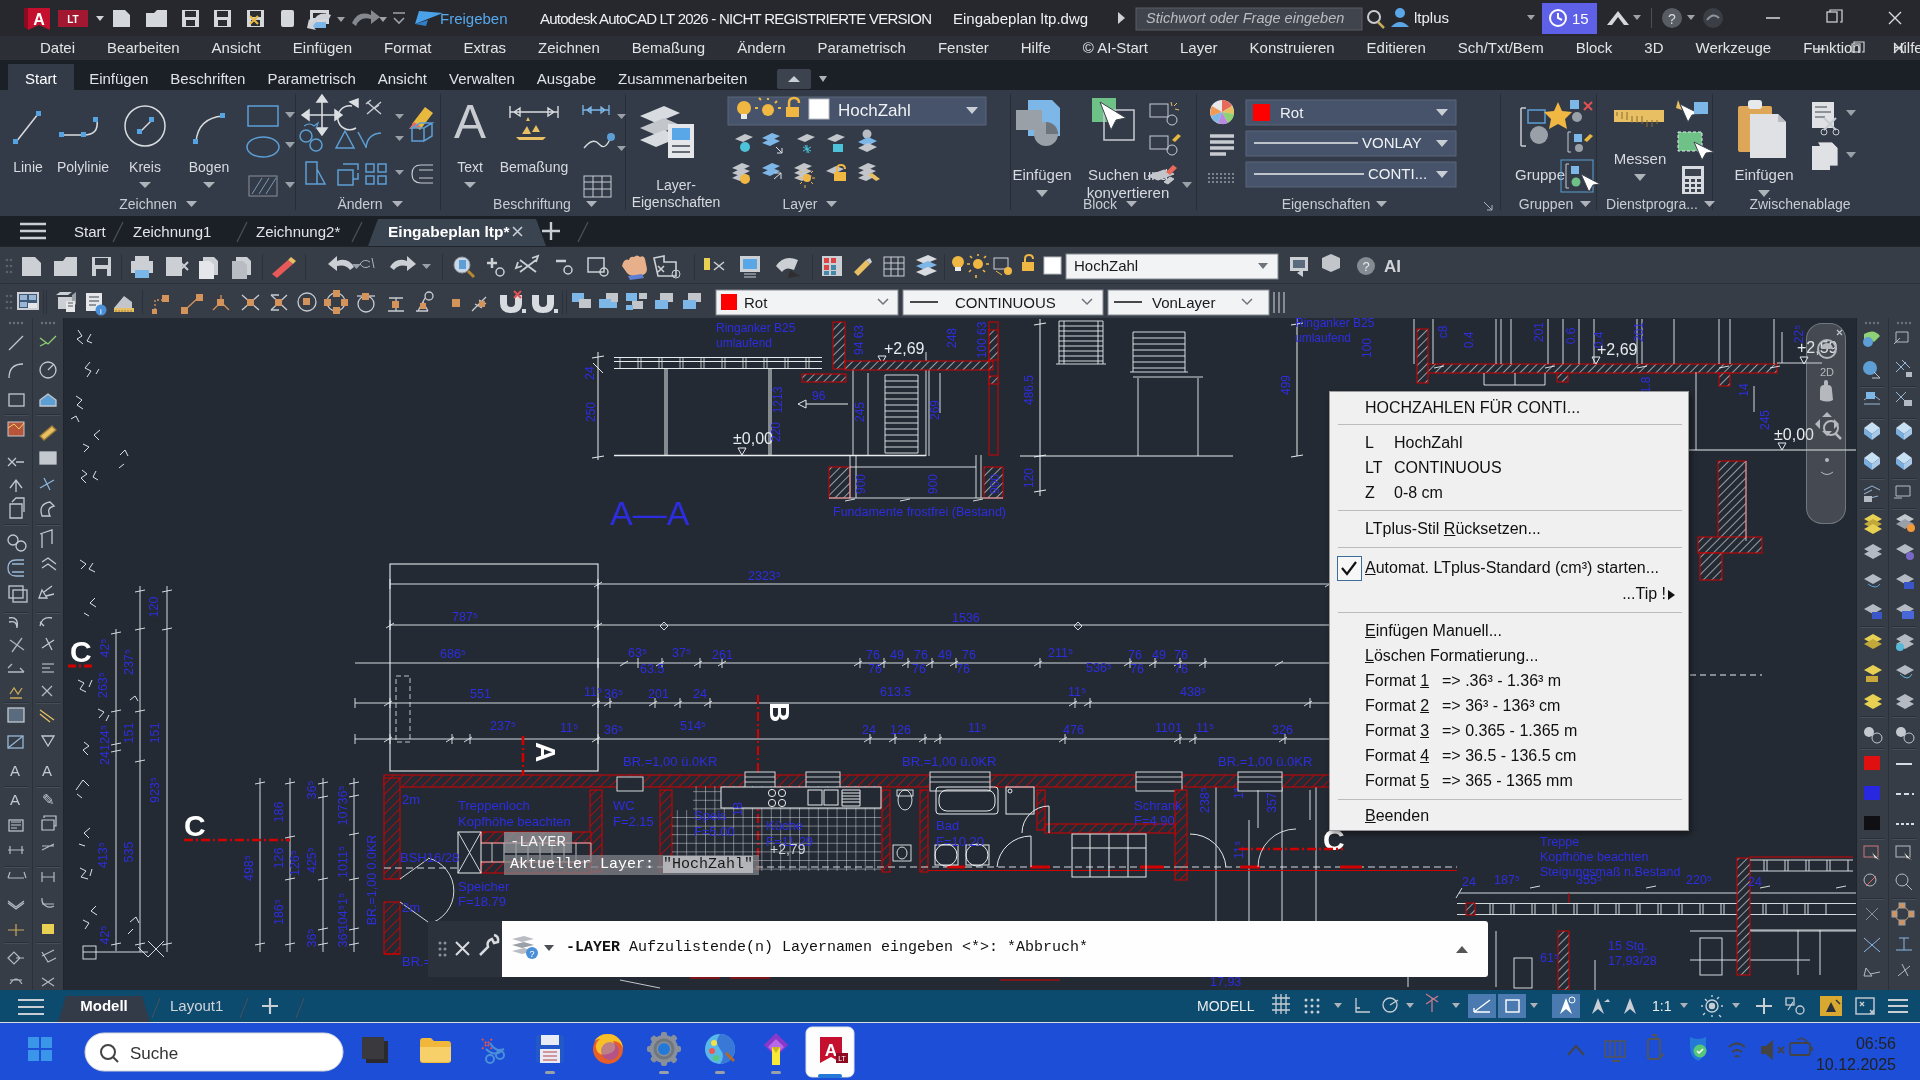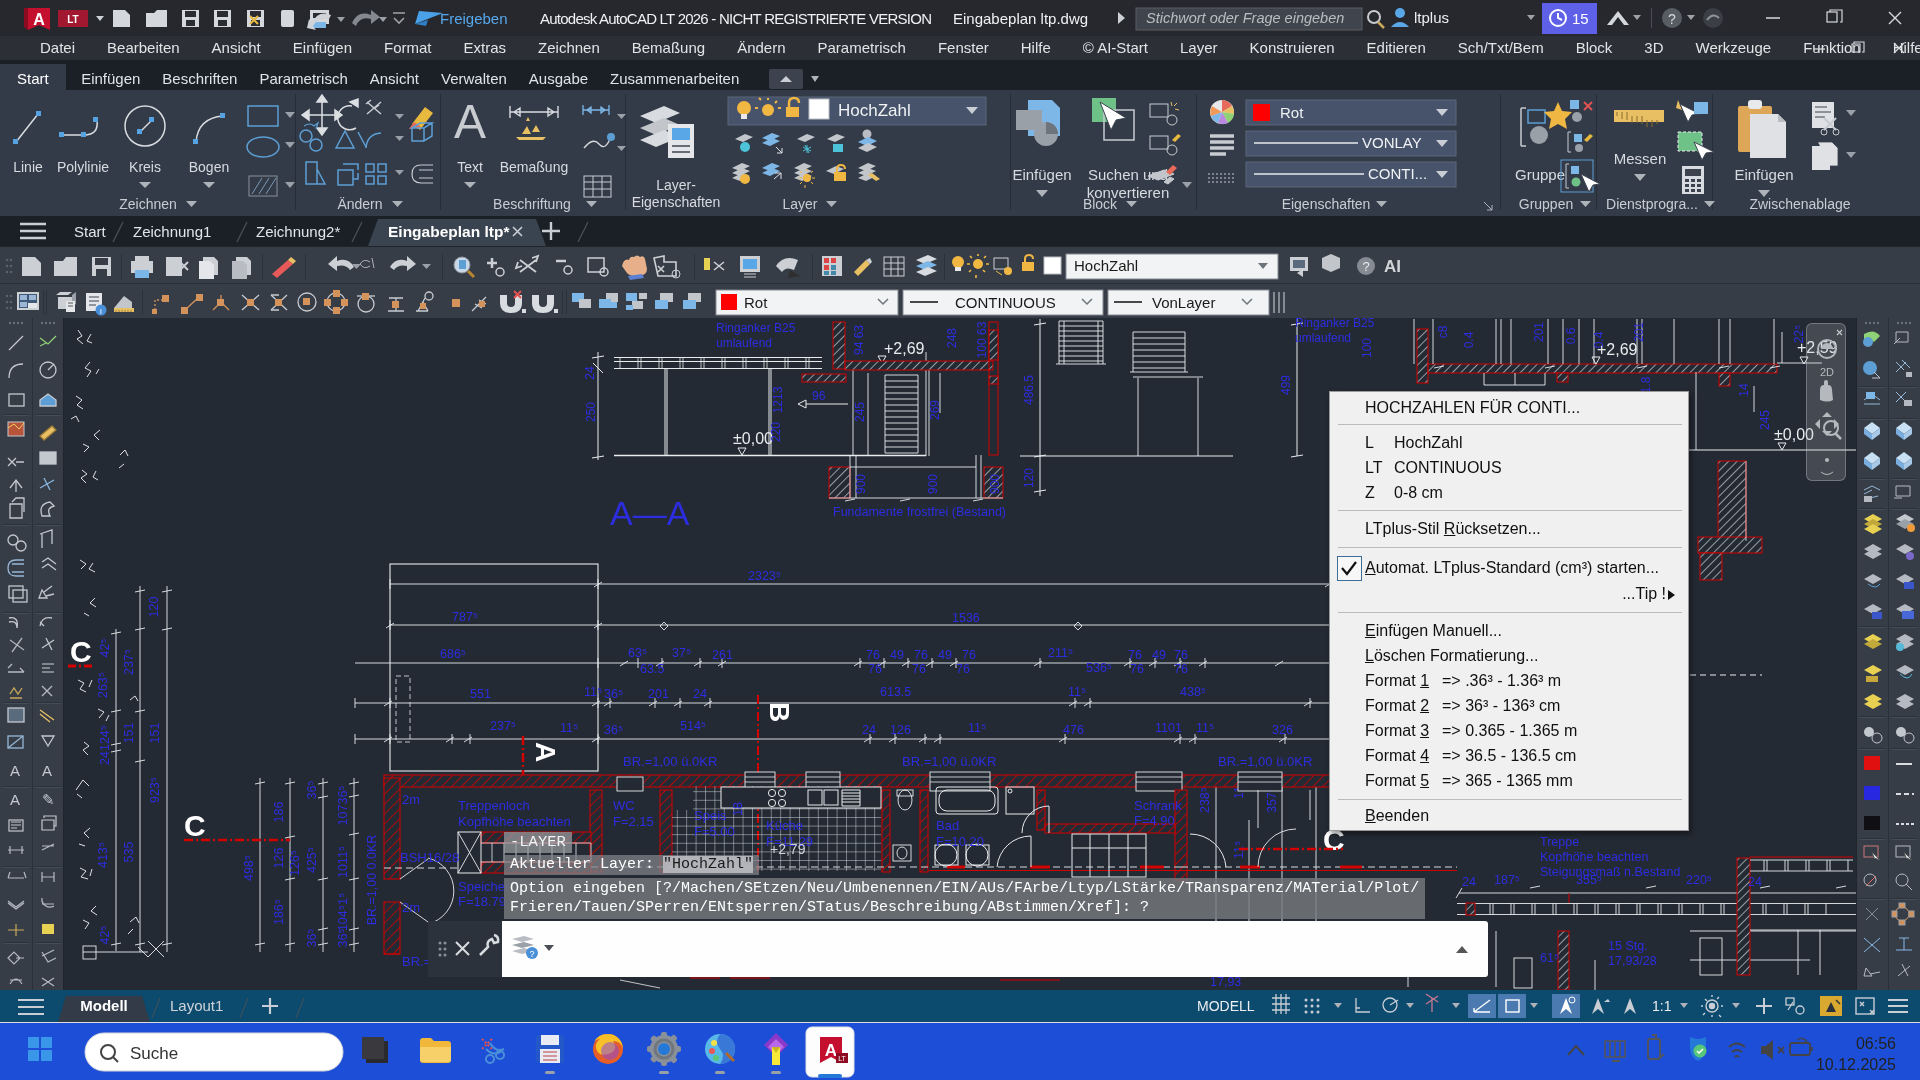--- a/index.html
+++ b/index.html
@@ -102,21 +102,21 @@
   <span class="mi">Datei</span><span class="mi">Bearbeiten</span><span class="mi">Ansicht</span><span class="mi">Einfügen</span><span class="mi">Format</span><span class="mi">Extras</span><span class="mi">Zeichnen</span><span class="mi">Bemaßung</span><span class="mi">Ändern</span><span class="mi">Parametrisch</span><span class="mi">Fenster</span><span class="mi">Hilfe</span><span class="mi">© AI-Start</span><span class="mi">Layer</span><span class="mi">Konstruieren</span><span class="mi">Editieren</span><span class="mi">Sch/Txt/Bem</span><span class="mi">Block</span><span class="mi">3D</span><span class="mi">Werkzeuge</span><span class="mi">Funktion</span><span class="mi">Hilfe ?</span>
  </div>
  <svg class="abs" style="right:0;top:0" width="120" height="24">
   <path d="M14 13 h11" stroke="#d8dadd" stroke-width="1.3"></path>
   <rect x="52" y="8" width="8" height="8" fill="none" stroke="#d8dadd" stroke-width="1.1"></rect>
   <path d="M54 8 v-2 h10 v10 h-2" stroke="#d8dadd" stroke-width="1.1" fill="none"></path>
   <path d="M94 7 l10 10 m0 -10 l-10 10" stroke="#d8dadd" stroke-width="1.3"></path>
  </svg>
 </div>
 <div id="tabrow">
- <div style="padding-top:4px;white-space:nowrap">
+ <div style="padding-top:4px;padding-left:8px;white-space:nowrap">
   <span class="rtab active" style="padding:6px 17px 7px">Start</span>
   <span class="rtab">Einfügen</span><span class="rtab">Beschriften</span><span class="rtab">Parametrisch</span><span class="rtab">Ansicht</span><span class="rtab">Verwalten</span><span class="rtab">Ausgabe</span><span class="rtab">Zusammenarbeiten</span>
   <span style="display:inline-block;margin-left:14px;background:#3c434e;border-radius:2px;padding:1px 7px"><svg width="20" height="10">
           <path d="M4 8 l6 -6 l6 6 z" fill="#c9ced5"></path>
         </svg></span>
   <svg width="16" height="10">
         <path d="M4 2 l8 0 l-4 6 z" fill="#aeb3ba"></path>
       </svg>
  </div>
 </div>
@@ -1199,21 +1199,20 @@
  <path d="M960 976 h140 M1120 976 h80" stroke="#e8ecef" stroke-width="0.9"></path>
  <path d="M1000 980 h60" stroke="#d40000"></path>
  <text x="1210" y="986" font-size="12.5" fill="#2d2de0">17,93</text>
  <path d="M690 978 l30 0 m10 0 l40 0" stroke="#d40000" stroke-width="1"></path>
  <path d="M620 980 l40 8" stroke="#e8ecef" stroke-width="0.8"></path>
 </g>
 </svg>
 
 <div class="abs" style="left:440px;top:514px;background:rgba(150,153,157,0.75);color:#f2f3f4;font-family:'Liberation Mono',monospace;font-size:15.5px;padding:1px 6px 2px">-LAYER</div>
 <div class="abs" style="left:440px;top:537px;background:rgba(130,133,137,0.72);color:#fff;font-family:'Liberation Mono',monospace;font-size:15px;padding:1px 6px 2px">Aktueller Layer:  <span style="background:rgba(190,192,196,0.85);color:#1a1a1a">"HochZahl"</span></div>
-<div class="abs" style="left:440px;top:560px;background:rgba(118,121,125,0.82);color:#fff;font-family:'Liberation Mono',monospace;font-size:15px;line-height:19px;padding:1px 6px 2px;white-space:nowrap">Option eingeben [?/Machen/SEtzen/Neu/Umbenennen/EIN/AUs/FArbe/Ltyp/LStärke/TRansparenz/MATerial/Plot/<br>Frieren/Tauen/SPerren/ENtsperren/STatus/Beschreibung/ABstimmen/Xref]: ?</div>
 
 <div class="abs" style="left:364px;top:603px;width:74px;height:56px;background:#2c323c">
  <svg width="74" height="56">
   <g fill="#8a9099">
           <circle cx="12" cy="22" r="1.5"></circle>
           <circle cx="17" cy="22" r="1.5"></circle>
           <circle cx="12" cy="28" r="1.5"></circle>
           <circle cx="17" cy="28" r="1.5"></circle>
           <circle cx="12" cy="34" r="1.5"></circle>
           <circle cx="17" cy="34" r="1.5"></circle>
@@ -1226,26 +1225,27 @@
  <svg class="abs" style="left:8px;top:14px" width="52" height="28">
   <g>
           <path d="M2 4 l12 -3 l10 3 l-12 3 z" fill="#b9bdc3"></path>
           <path d="M2 10 l12 -3 l10 3 l-12 3 z" fill="#9aa0a8"></path>
           <path d="M2 16 l12 -3 l10 3 l-12 3 z" fill="#b9bdc3"></path>
           <circle cx="22" cy="18" r="6" fill="#4a90d9"></circle>
           <text x="22" y="21.5" font-size="9" fill="#fff" text-anchor="middle">?</text>
         </g>
   <path d="M34 10 l10 0 l-5 6 z" fill="#4a4e55"></path>
  </svg>
+ <div class="abs" style="left:64px;top:18px;font-family:'Liberation Mono',monospace;font-size:15px;color:#111"><b>-LAYER</b> Aufzulistende(n) Layernamen eingeben &lt;*&gt;: *Abbruch*</div>
  <svg class="abs" style="right:18px;top:22px" width="16" height="12">
         <path d="M2 10 l6 -7 l6 7 z" fill="#555"></path>
       </svg>
 </div>
 
-<div class="abs" style="left:1742px;top:5px;width:40px;height:158px;background:rgba(185,189,194,0.22);border:1px solid rgba(200,203,207,0.35);border-radius:6px">
+<div class="abs" style="left:1742px;top:5px;width:40px;height:201px;background:rgba(185,189,194,0.22);border:1px solid rgba(200,203,207,0.35);border-radius:16px">
  <svg width="40" height="158">
   <path d="M30 6 l5 5 m0 -5 l-5 5" stroke="#c3c6ca" stroke-width="1.2"></path>
   <circle cx="20" cy="25" r="9" fill="none" stroke="#b5b9be" stroke-width="2"></circle>
   <path d="M14 25 a6 6 0 0 1 12 0" fill="#b5b9be"></path>
   <text x="20" y="52" font-size="11" fill="#b5b9be" text-anchor="middle">2D</text>
   <g fill="#b5b9be">
    <path d="M13 66 q0 -5 4 -5 v-3 q0 -2 2 -2 t2 2 v3 q4 0 4 5 l1 10 q-5 3 -13 0 z"></path>
    <path d="M20 88 l-5 5 h10 z M20 112 l-5 -5 h10 z M8 100 l5 -5 v10 z M32 100 l-5 -5 v10 z"></path>
   </g>
   <circle cx="24" cy="104" r="7" fill="none" stroke="#b5b9be" stroke-width="2"></circle>

